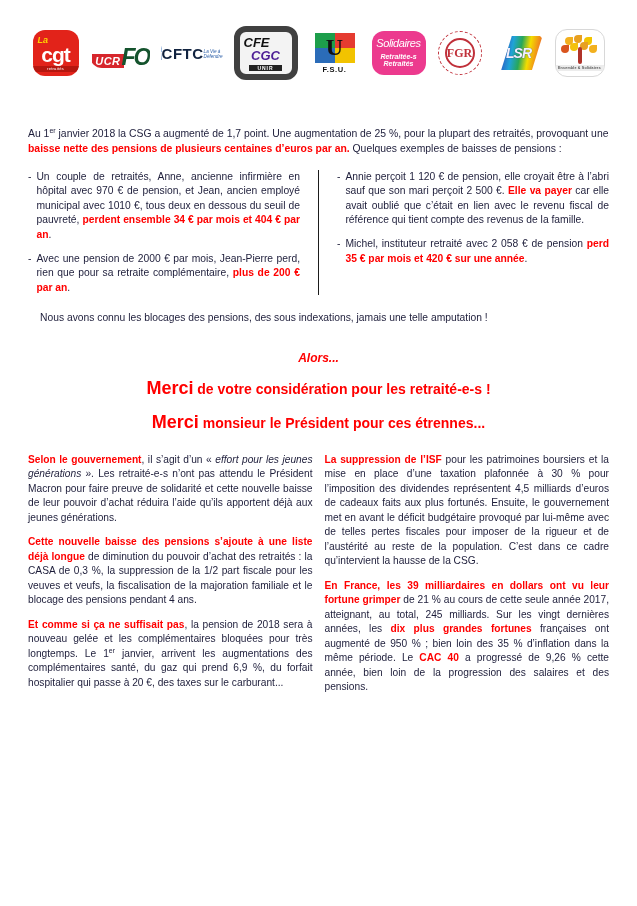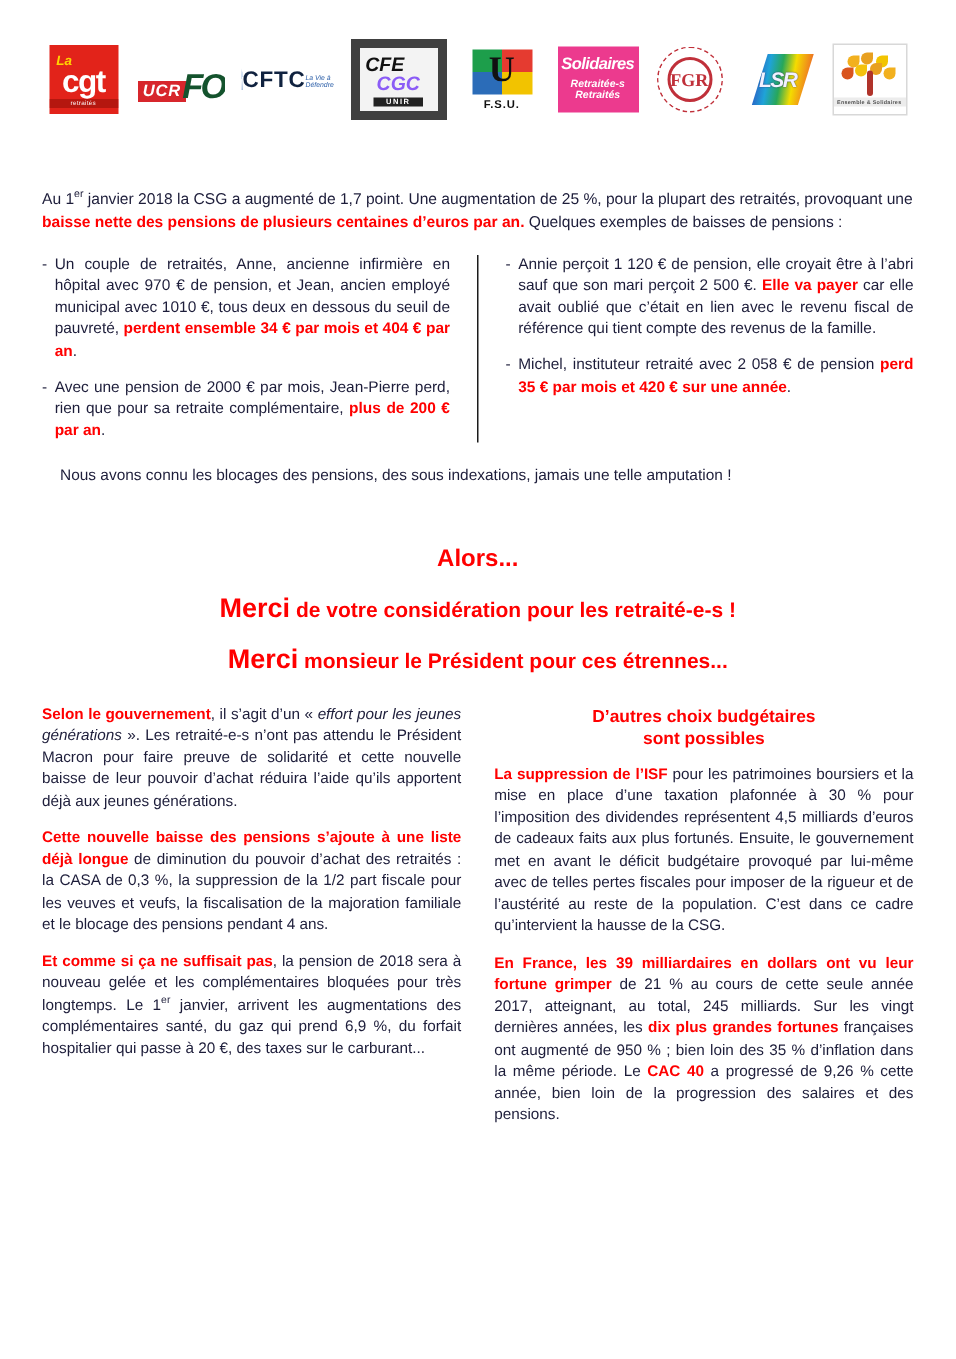--- a/index.html
+++ b/index.html
@@ -34,20 +34,21 @@
     padding: 22px 30px 0 30px;
     box-sizing: content-box;
   }
   .logo {
     position: relative;
     flex: 0 0 auto;
     display: flex;
     align-items: center;
     justify-content: center;
     overflow: hidden;
+    border-radius: 12px;
   }
 
   
   .logo-cgt {
     width: 46px; height: 46px;
     background: #e2231a;
     color: #fff;
     flex-direction: column;
     line-height: 1;
   }
@@ -89,21 +90,21 @@
   }
   .logo-cftc .name { font-size: 15px; font-weight: bold; letter-spacing:.5px; color:#10223f; line-height:1;}
   .logo-cftc .motto { font-size: 4.6px; font-style: italic; color:#2c5fa8; margin-top:1px; }
 
   
   .logo-cfecgc {
     width: 52px; height: 42px; flex-direction: column;
     border: 6px solid #404040; background:#f3f3f3;
   }
   .logo-cfecgc .l1 { font-size:13px; font-weight:bold; font-style:italic; color:#111; line-height:1; align-self:flex-start; margin-left:4px;}
-  .logo-cfecgc .l2 { font-size:13px; font-weight:bold; font-style:italic; color:#8b5cf6; line-height:1; align-self:center;}
+  .logo-cfecgc .l2 { font-size:13px; font-weight:bold; font-style:italic; color:#4c1d95; line-height:1; align-self:center;}
   .logo-cfecgc .l3 { font-size:5px; font-weight:bold; color:#fff; background:#222; padding:0 8px; margin-top:3px; letter-spacing:1px;}
 
   
   .logo-fsu { width: 52px; height: 44px; flex-direction: column; }
   .logo-fsu .sq {
     width: 40px; height: 30px; position: relative;
     background:
       linear-gradient(to right, #1d9e4b 50%, #e53b30 50%) top/100% 50% no-repeat,
       linear-gradient(to right, #2b6cb8 50%, #f2c300 50%) bottom/100% 50% no-repeat;
   }
@@ -111,21 +112,21 @@
     position:absolute; inset:0; display:flex; align-items:center; justify-content:center;
     font-size:24px; font-weight:bold; color:#111; font-family:"Liberation Serif", serif;
   }
   .logo-fsu .fsu { font-size:7.5px; font-weight:bold; color:#111; margin-top:2px; letter-spacing:.6px;}
 
   
   .logo-solid {
     width: 54px; height: 44px; background:#ec3a8e; color:#fff;
     flex-direction: column; justify-content: center; line-height:1.05;
   }
-  .logo-solid .t1 { font-size:11px; font-weight:bold; font-style:italic; letter-spacing:-.4px;}
+  .logo-solid .t1 { font-size:11px; font-weight:normal; font-style:italic; letter-spacing:-.4px;}
   .logo-solid .t2 { font-size:7px; font-weight:bold; font-style:italic; margin-top:3px;}
   .logo-solid .t3 { font-size:7px; font-weight:bold; font-style:italic;}
 
   
   .logo-fgr { width: 46px; height: 46px; }
   .logo-fgr .ring {
     width:42px; height:42px; border-radius:50%;
     border: 1.4px dashed #c0303a; display:flex; align-items:center; justify-content:center;
   }
   .logo-fgr .inner {
@@ -212,31 +213,31 @@
   
   .midline {
     padding: 17px 40px 0 40px;
     font-size: 10.3px;
     text-align: left;
   }
   .midline p { margin: 0; }
 
   
   .alors-block { padding: 28px 30px 0 30px; text-align:center; color:#ff0000; }
-  .alors { font-size: 16px; font-weight: bold; margin: 13px; }
+  .alors { font-size: 12px; font-weight: bold; margin: 0; font-style: italic; }
   .merci {
     font-size: 14px; font-weight: bold; margin: 13px 0 0 0; line-height:1.15;
   }
   .merci .big { font-size: 18px; }
 
   
   .bottom {
     display: flex;
     padding: 20px 28px 0 28px;
-    gap: 22px;
+    gap: 12px;
   }
   .bottom .col { flex: 1 1 0; font-size: 10.2px; line-height: 1.42; text-align: justify; }
   .bottom p { margin: 0 0 10px 0; }
   .bottom p:last-child { margin-bottom: 0; }
   .col-title {
     color: #ff0000; font-weight: bold; font-size: 11.6px;
     text-align: center; line-height: 1.3; margin: 0 0 13px 0;
   }
 
   
@@ -360,20 +361,19 @@
 
   <div class="bottom">
 
     <div class="col">
       <p><span class="r">Selon le gouvernement</span><span>, il s’agit d’un « </span><span class="it">effort pour les jeunes générations</span><span> ». Les retraité-e-s n’ont pas attendu le Président Macron pour faire preuve de solidarité et cette nouvelle baisse de leur pouvoir d’achat réduira l’aide qu’ils apportent déjà aux jeunes générations.</span></p>
       <p><span class="r">Cette nouvelle baisse des pensions s’ajoute à une liste déjà longue</span><span> de diminution du pouvoir d’achat des retraités : la CASA de 0,3 %, la suppression de la 1/2 part fiscale pour les veuves et veufs, la fiscalisation de la majoration familiale et le blocage des pensions pendant 4 ans.</span></p>
       <p><span class="r">Et comme si ça ne suffisait pas</span><span>, la pension de 2018 sera à nouveau gelée et les complémentaires bloquées pour très longtemps. Le 1</span><sup>er</sup><span> janvier, arrivent les augmentations des complémentaires santé, du gaz qui prend 6,9 %, du forfait hospitalier qui passe à 20 €, des taxes sur le carburant...</span></p>
     </div>
 
     <div class="col">
-      <p class="col-title"><span>D’autres choix budgétaires</span><br><span>sont possibles</span></p>
       <p><span class="r">La suppression de l’ISF</span><span> pour les patrimoines boursiers et la mise en place d’une taxation plafonnée à 30 % pour l’imposition des dividendes représentent 4,5 milliards d’euros de cadeaux faits aux plus fortunés. Ensuite, le gouvernement met en avant le déficit budgétaire provoqué par lui-même avec de telles pertes fiscales pour imposer de la rigueur et de l’austérité au reste de la population. C’est dans ce cadre qu’intervient la hausse de la CSG.</span></p>
       <p><span class="r">En France, les 39 milliardaires en dollars ont vu leur fortune grimper</span><span> de 21 % au cours de cette seule année 2017, atteignant, au total, 245 milliards. Sur les vingt dernières années, les </span><span class="r">dix plus grandes fortunes</span><span> françaises ont augmenté de 950 % ; bien loin des 35 % d’inflation dans la même période. Le </span><span class="r">CAC 40</span><span> a progressé de 9,26 % cette année, bien loin de la progression des salaires et des pensions.</span></p>
     </div>
 
   </div>
 
 </div>
 
 </body></html>

